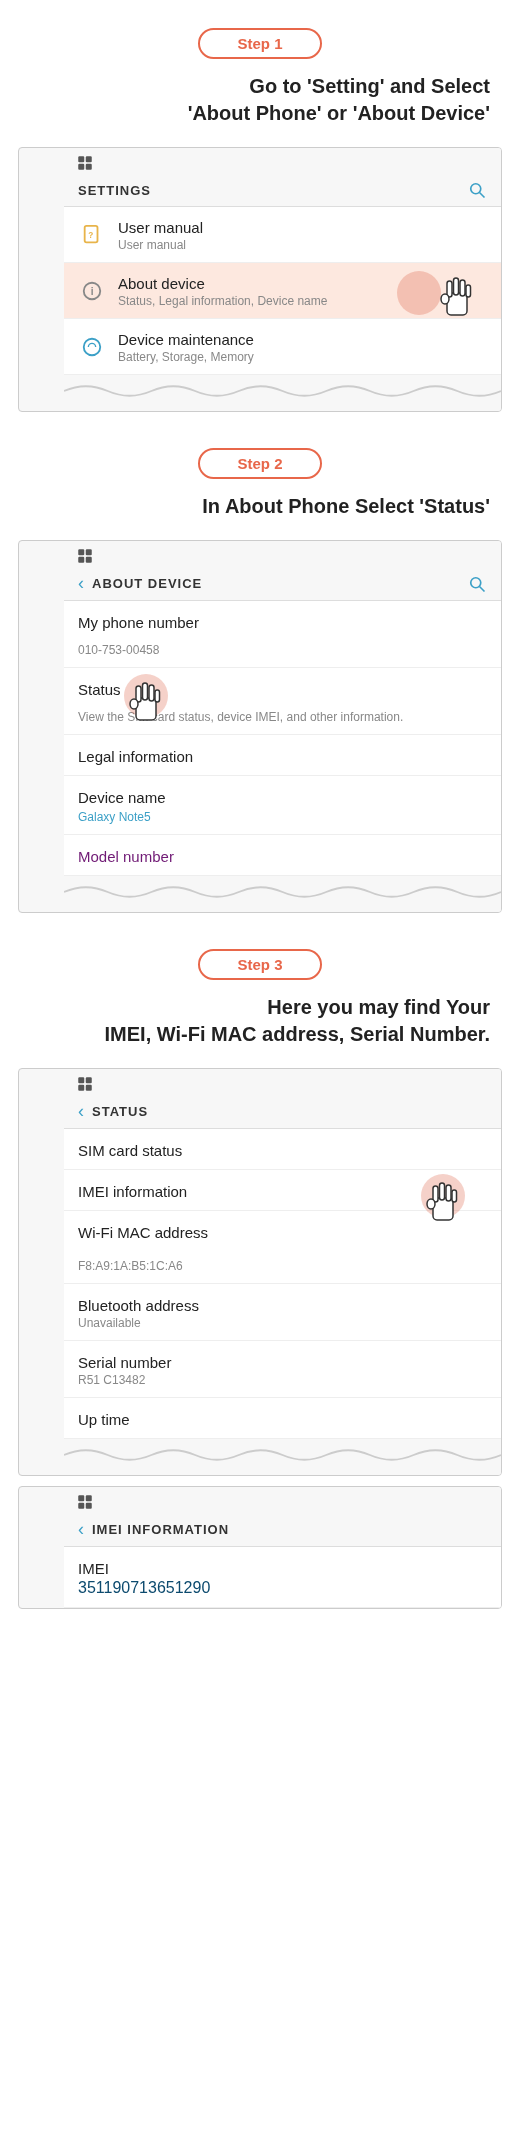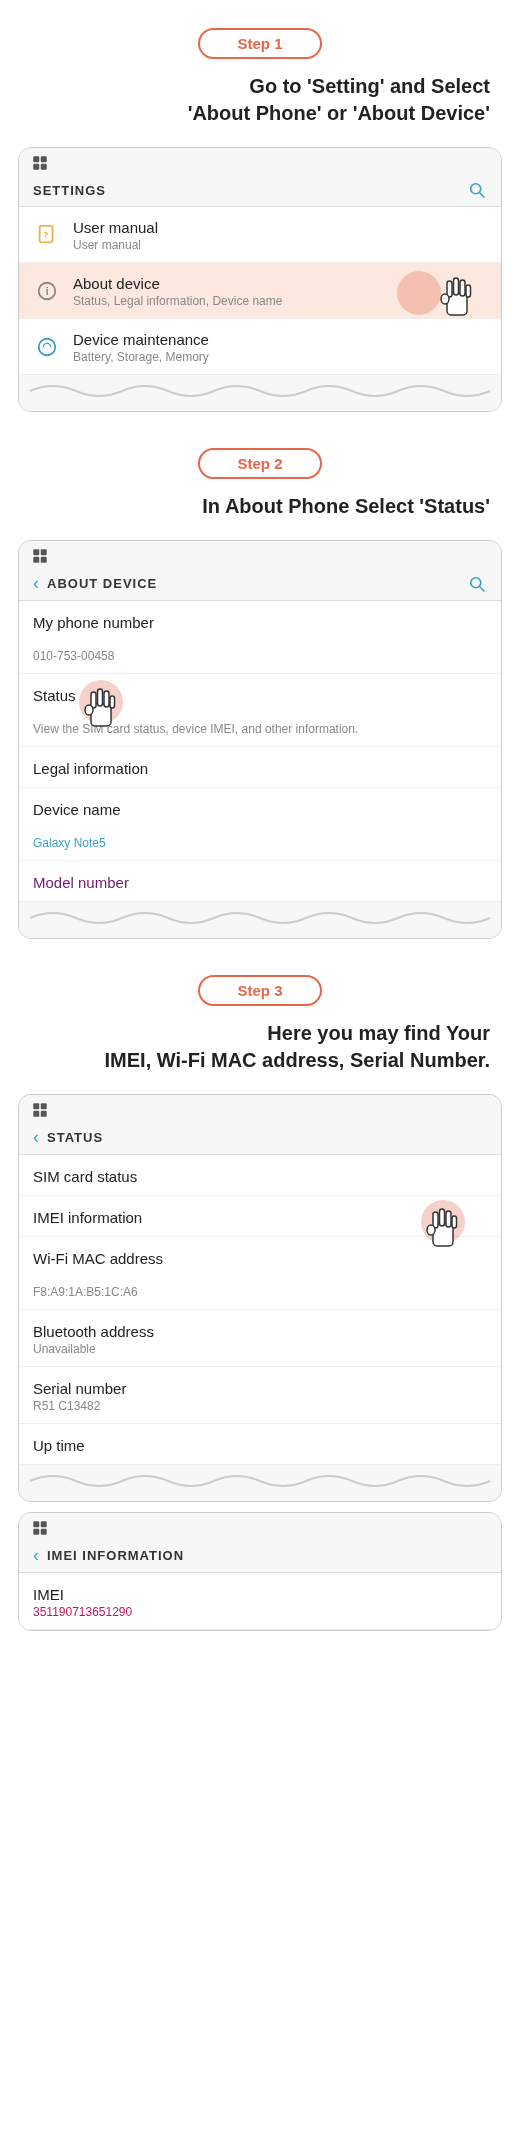--- a/index.html
+++ b/index.html
@@ -29,24 +29,25 @@
       font-weight: 700;
       text-align: right;
       padding: 0 30px 20px;
       line-height: 1.35;
     }
 
     
     .phone-frame {
       margin: 0 18px 0;
       border: 1.5px solid #ccc;
-      border-radius: 13px;
+      border-radius: 4px;
       background: #f7f7f7;
       overflow: hidden;
       position: relative;
+      padding-left: 45px;
     }
     .phone-top-bar {
       background: #f7f7f7;
       padding: 6px 12px 0;
       display: flex;
       align-items: center;
     }
     .screen-header {
       background: #f7f7f7;
       padding: 8px 14px 6px;
@@ -123,21 +124,21 @@
       border-bottom: 1px solid #eee;
     }
     .status-item .title {
       font-size: 15px;
       font-weight: 500;
       color: #222;
     }
     .status-item .subtitle {
       font-size: 12px;
       color: #888;
-      margin-top: 18px;
+      margin-top: 12px;
     }
     .status-item .subtitle-blue {
       font-size: 12px;
       color: #3ca0c7;
       margin-top: 2px;
     }
 
     
     .section {
       margin-bottom: 8px;
@@ -297,21 +298,21 @@
         </svg>
       </div>
     </div>
 
     <div class="status-item">
       <div class="title">Legal information</div>
     </div>
 
     <div class="status-item">
       <div class="title">Device name</div>
-      <div class="subtitle-blue" style="font-size:12px;color:#3ca0c7;margin-top:18px;">Galaxy Note5</div>
+      <div class="subtitle-blue" style="font-size:12px;color:#3ca0c7;margin-top:4px;">Galaxy Note5</div>
     </div>
 
     <div class="status-item">
       <div class="title" style="color:#701a75;">Model number</div>
     </div>
 
     <div style="background:#f7f7f7; padding:6px 0;">
       <svg viewBox="0 0 460 20" width="100%" height="20">
         <path d="M0,10 Q23,0 46,10 Q69,20 92,10 Q115,0 138,10 Q161,20 184,10 Q207,0 230,10 Q253,20 276,10 Q299,0 322,10 Q345,20 368,10 Q391,0 414,10 Q437,20 460,10" stroke="#ccc" stroke-width="2" fill="none"></path>
       </svg>
@@ -404,18 +405,18 @@
     <div class="screen-header">
       <div class="header-left">
         <span class="header-back">‹</span>
         <span class="screen-header-title">IMEI INFORMATION</span>
       </div>
     </div>
     <div class="divider"></div>
 
     <div class="status-item row-highlight">
       <div class="title">IMEI</div>
-      <div class="subtitle" style="font-size:12px;color:#be185d;margin-top:2px;">351190713651290</div>
+      <div class="subtitle" style="font-size:16px;color:#0c4a6e;margin-top:2px;">351190713651290</div>
     </div>
   </div>
 </div>
 
 <div style="height:20px;"></div>
 
 </body></html>

